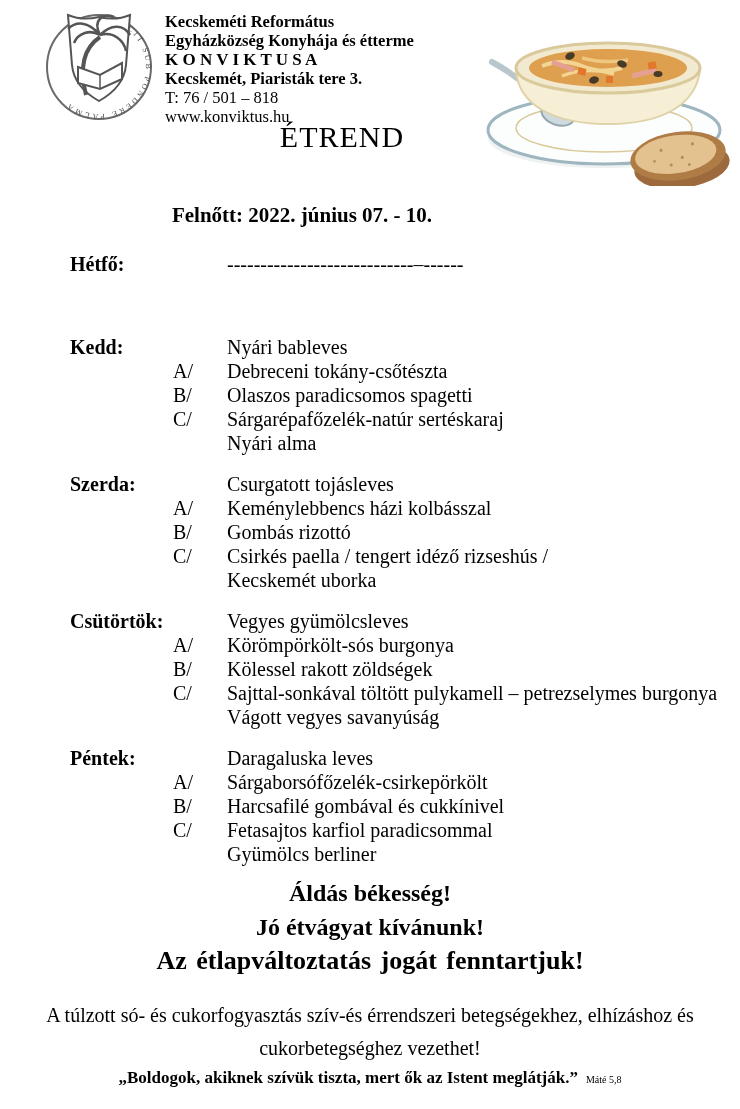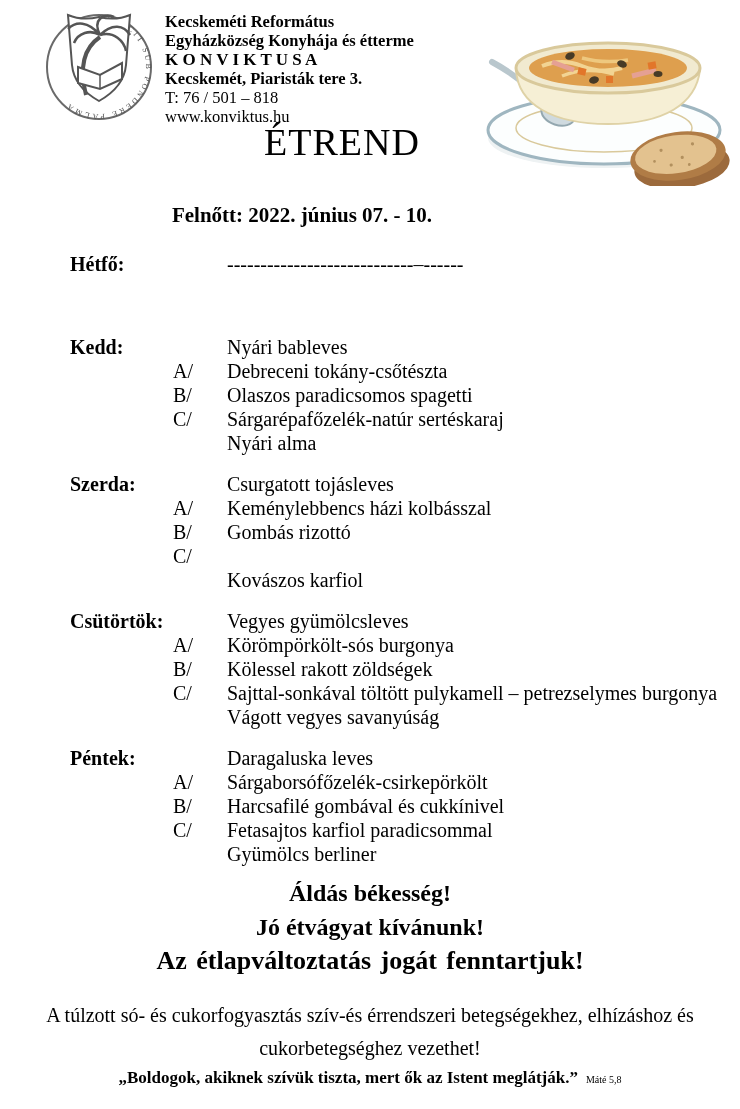--- a/index.html
+++ b/index.html
@@ -11,21 +11,21 @@
   
   .logo{position:absolute;left:40px;top:5px;width:118px;height:118px;}
   .header-text{position:absolute;left:165px;top:12px;line-height:19px;font-size:16.5px;}
   .header-text .hl{white-space:nowrap;}
   .hl.b{font-weight:bold;}
   .hl.konv{font-weight:bold;font-size:17px;}
   
   .soup-art{position:absolute;right:2px;top:16px;width:256px;height:170px;}
   
   .title{position:absolute;top:120px;left:0;width:684px;text-align:center;
-         font-size:38px;letter-spacing:1px;font-weight:normal;}
+         font-size:30px;letter-spacing:1px;font-weight:normal;}
   .subtitle{position:absolute;top:203px;left:0;width:604px;text-align:center;
             font-size:21px;font-weight:bold;}
   
   .menu{position:absolute;top:252px;left:0;width:740px;font-size:20px;}
   .day-block{margin-bottom:17px;}
   .day-block.gap-large{margin-bottom:59px;}
   .menu-row{display:flex;line-height:24px;padding-left:40px;}
   .col-day{flex:0 0 133px;padding-left:30px;box-sizing:border-box;font-weight:bold;}
   .col-letter{flex:0 0 54px;box-sizing:border-box;}
   .col-text{flex:1 1 auto;}
@@ -156,25 +156,26 @@
         <span class="col-text">Keménylebbencs házi kolbásszal</span>
       </div>
       <div class="menu-row">
         <span class="col-day"></span>
         <span class="col-letter">B/</span>
         <span class="col-text">Gombás rizottó</span>
       </div>
       <div class="menu-row">
         <span class="col-day"></span>
         <span class="col-letter">C/</span>
-      </div>
-      <div class="menu-row">
-        <span class="col-day"></span>
-        <span class="col-letter"></span>
-        <span class="col-text">Kovászos karfiol</span>
+        <span class="col-text">Csirkés paella / tengert idéző rizseshús /</span>
+      </div>
+      <div class="menu-row">
+        <span class="col-day"></span>
+        <span class="col-letter"></span>
+        <span class="col-text">Kecskemét uborka</span>
       </div>
     </div>
     <div class="day-block">
       <div class="menu-row">
         <span class="col-day">Csütörtök:</span>
         <span class="col-letter"></span>
         <span class="col-text">Vegyes gyümölcsleves</span>
       </div>
       <div class="menu-row">
         <span class="col-day"></span>

